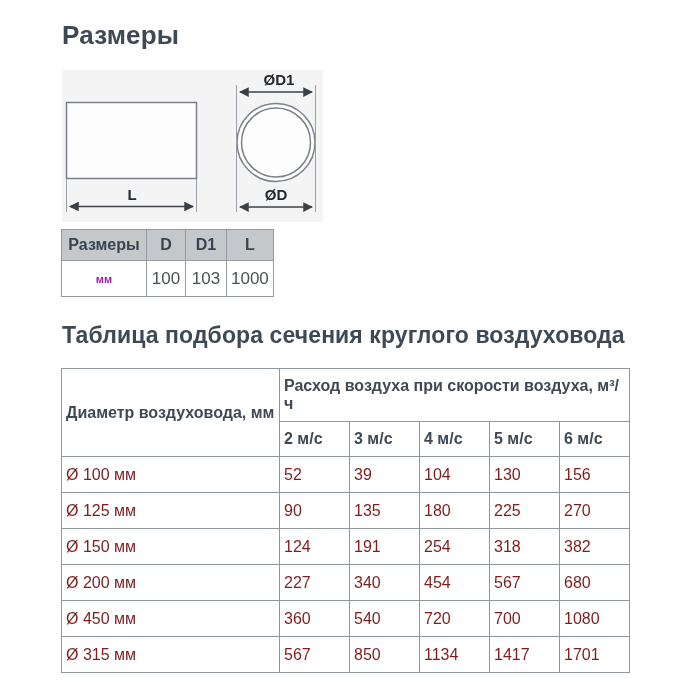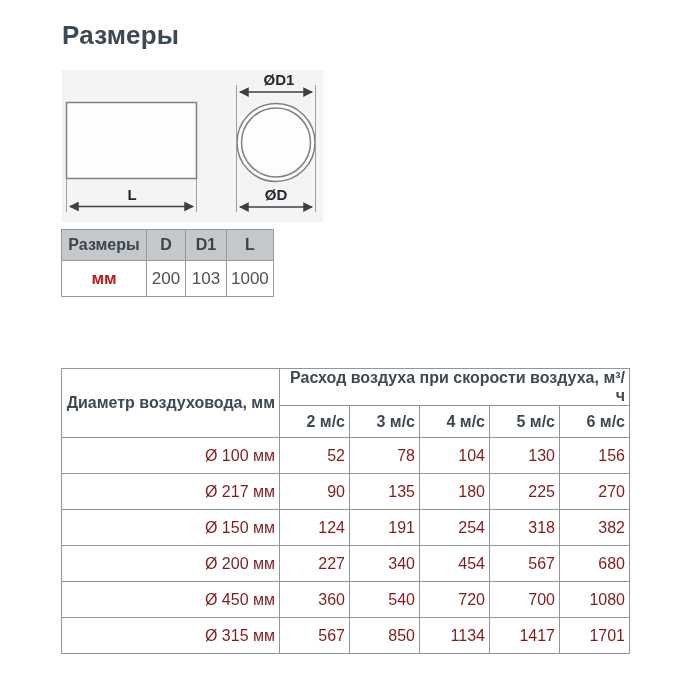--- a/index.html
+++ b/index.html
@@ -31,25 +31,25 @@
   table { border-collapse: collapse; background: #fff; }
 
   .small-table { position: absolute; left: 61px; top: 229px; table-layout: fixed; }
   .small-table th, .small-table td {
     border: 1px solid #949aa0; text-align: center; vertical-align: middle; padding: 0 4px;
   }
   .small-table th {
     background: #c4c8cb; color: #3a444e; font-size: 16px; font-weight: 700; height: 31px;
   }
   .small-table td { color: #4b5157; font-size: 17px; height: 36px; }
-  .small-table td.unit { font-size: 17px; font-weight: 700; color: #b91c1c; }
+  .small-table td.unit { font-size: 11px; font-weight: 700; color: #a21caf; }
 
   .big-table { position: absolute; left: 61px; top: 368px; width: 569px; table-layout: fixed; }
   .big-table th, .big-table td {
-    border: 1px solid #8f969c; text-align: right; vertical-align: middle; padding: 0 4px;
+    border: 1px solid #8f969c; text-align: left; vertical-align: middle; padding: 8px 4px;
   }
   .big-table th { color: #3e4954; font-size: 16px; font-weight: 700; height: 32px; }
   .big-table th.flow-header { font-size: 16px; }
   .big-table td { color: #7f1d1d; font-size: 16px; height: 36px; font-weight: 400; }
 </style>
 </head>
 <body>
 
 <div class="page">
 
@@ -102,27 +102,28 @@
     </colgroup>
     <tbody>
         <tr>
       <th>Размеры</th>
       <th>D</th>
       <th>D1</th>
       <th>L</th>
     </tr>
     <tr>
       <td class="unit">мм</td>
-      <td>200</td>
+      <td>100</td>
       <td>103</td>
       <td>1000</td>
     </tr>
   </tbody>
     </table>
 
+  <h2 class="h2">Таблица подбора сечения круглого воздуховода</h2>
 
   <table class="big-table">
     <colgroup>
       <col style="width:218px">
         <col>
         <col>
         <col>
         <col>
         <col>
     </colgroup>
@@ -134,27 +135,27 @@
     <tr>
       <th>2 м/с</th>
       <th>3 м/с</th>
       <th>4 м/с</th>
       <th>5 м/с</th>
       <th>6 м/с</th>
     </tr>
     <tr>
       <td>Ø 100 мм</td>
       <td>52</td>
-      <td>78</td>
+      <td>39</td>
       <td>104</td>
       <td>130</td>
       <td>156</td>
     </tr>
     <tr>
-      <td>Ø 217 мм</td>
+      <td>Ø 125 мм</td>
       <td>90</td>
       <td>135</td>
       <td>180</td>
       <td>225</td>
       <td>270</td>
     </tr>
     <tr>
       <td>Ø 150 мм</td>
       <td>124</td>
       <td>191</td>

